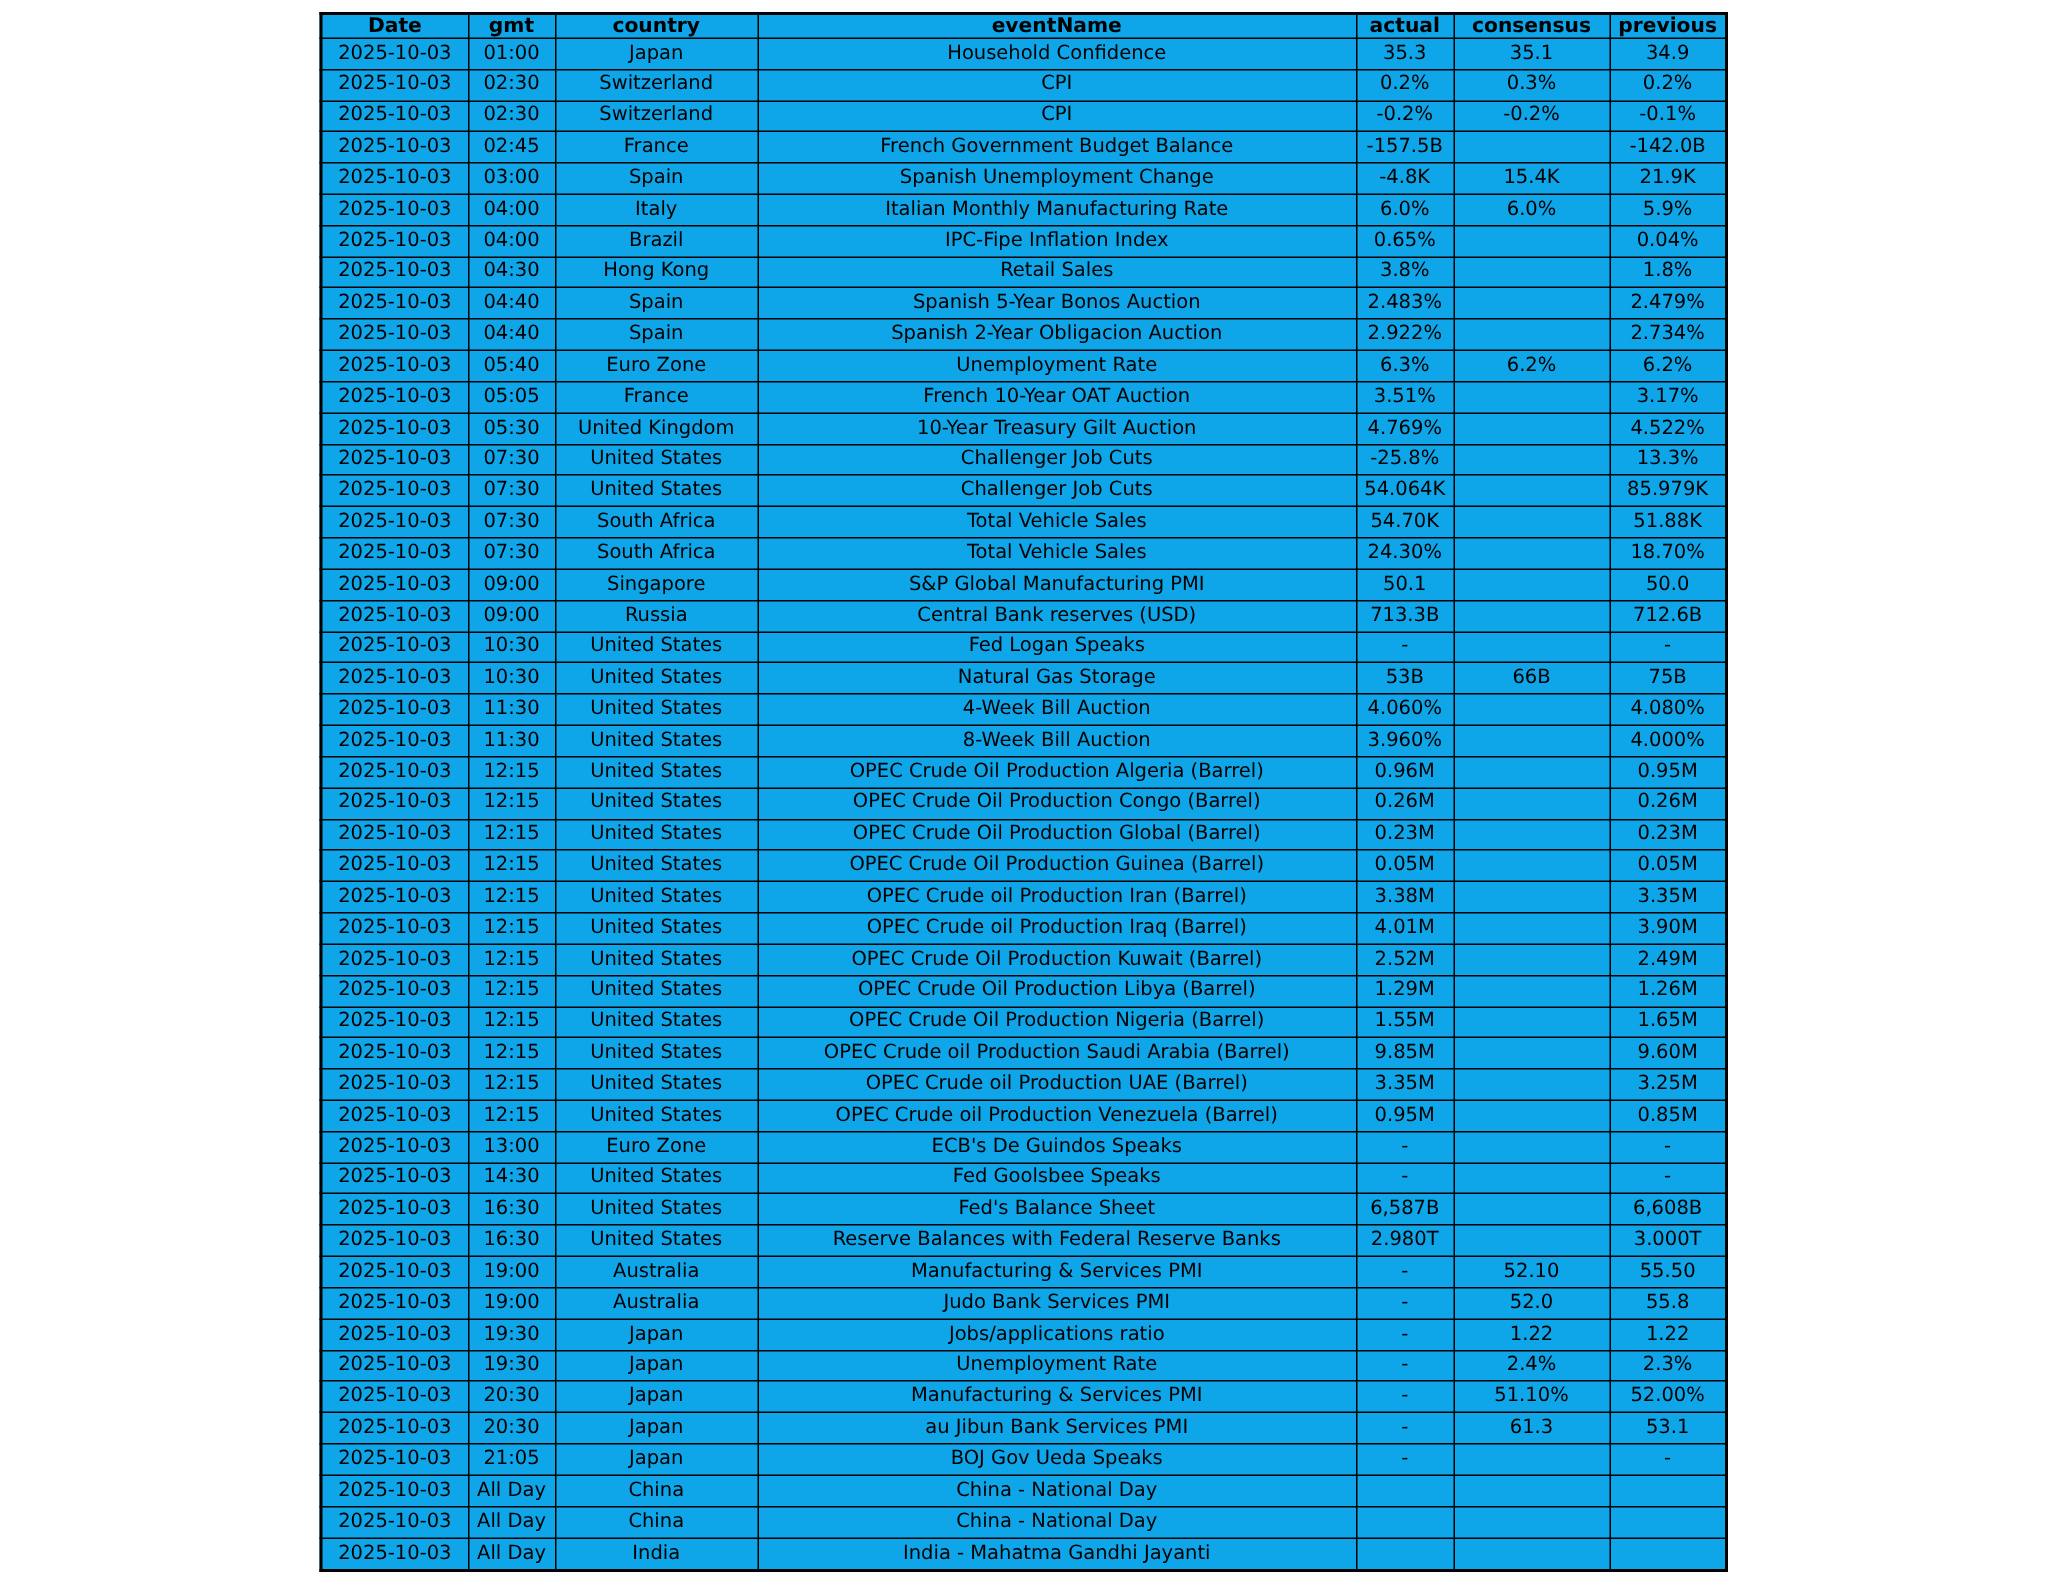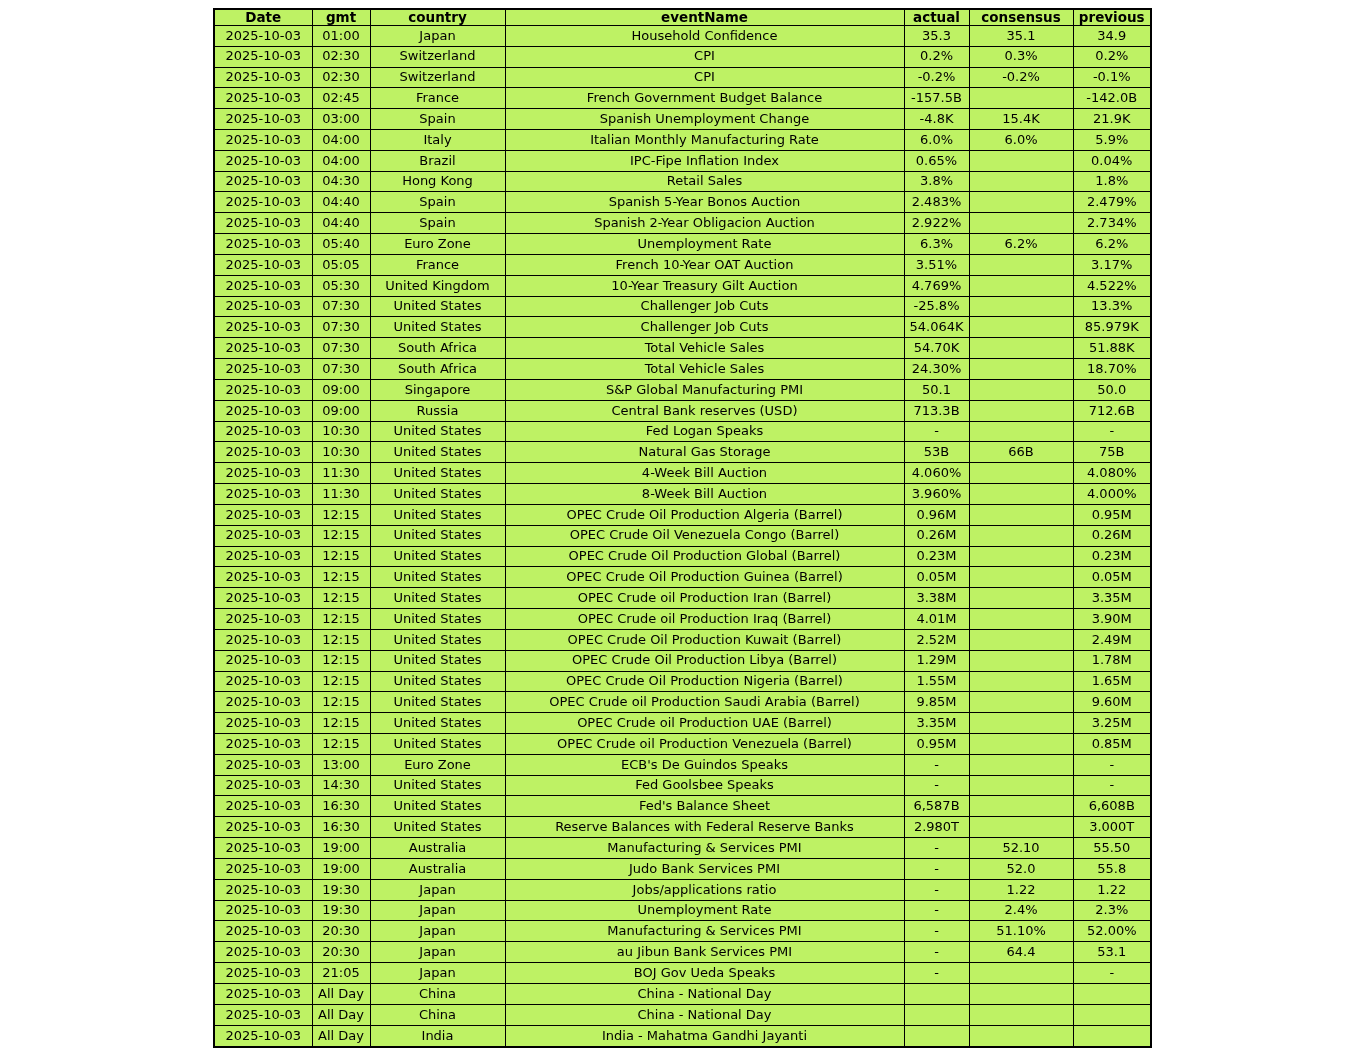--- a/index.html
+++ b/index.html
@@ -12,21 +12,21 @@
   }
   #calendar-table {
     position: absolute;
     left: 213px;
     top: 8px;
     width: 937px;
     height: 1040px;
     border-collapse: collapse;
     table-layout: fixed;
     border: 2px solid #000000;
-    background: #bef264;
+    background: #0ea5e9;
   }
   #calendar-table th,
   #calendar-table td {
     border: 1px solid #000000;
     padding: 0 2px;
     text-align: center;
     vertical-align: middle;
     color: #000000;
     font-size: 13px;
     line-height: 1.1;
@@ -283,21 +283,21 @@
         <td>United States</td>
         <td>OPEC Crude Oil Production Algeria (Barrel)</td>
         <td>0.96M</td>
         <td></td>
         <td>0.95M</td>
       </tr>
       <tr>
         <td>2025-10-03</td>
         <td>12:15</td>
         <td>United States</td>
-        <td>OPEC Crude Oil Venezuela Congo (Barrel)</td>
+        <td>OPEC Crude Oil Production Congo (Barrel)</td>
         <td>0.26M</td>
         <td></td>
         <td>0.26M</td>
       </tr>
       <tr>
         <td>2025-10-03</td>
         <td>12:15</td>
         <td>United States</td>
         <td>OPEC Crude Oil Production Global (Barrel)</td>
         <td>0.23M</td>
@@ -340,21 +340,21 @@
         <td></td>
         <td>2.49M</td>
       </tr>
       <tr>
         <td>2025-10-03</td>
         <td>12:15</td>
         <td>United States</td>
         <td>OPEC Crude Oil Production Libya (Barrel)</td>
         <td>1.29M</td>
         <td></td>
-        <td>1.78M</td>
+        <td>1.26M</td>
       </tr>
       <tr>
         <td>2025-10-03</td>
         <td>12:15</td>
         <td>United States</td>
         <td>OPEC Crude Oil Production Nigeria (Barrel)</td>
         <td>1.55M</td>
         <td></td>
         <td>1.65M</td>
       </tr>
@@ -465,21 +465,21 @@
         <td>-</td>
         <td>51.10%</td>
         <td>52.00%</td>
       </tr>
       <tr>
         <td>2025-10-03</td>
         <td>20:30</td>
         <td>Japan</td>
         <td>au Jibun Bank Services PMI</td>
         <td>-</td>
-        <td>64.4</td>
+        <td>61.3</td>
         <td>53.1</td>
       </tr>
       <tr>
         <td>2025-10-03</td>
         <td>21:05</td>
         <td>Japan</td>
         <td>BOJ Gov Ueda Speaks</td>
         <td>-</td>
         <td></td>
         <td>-</td>

